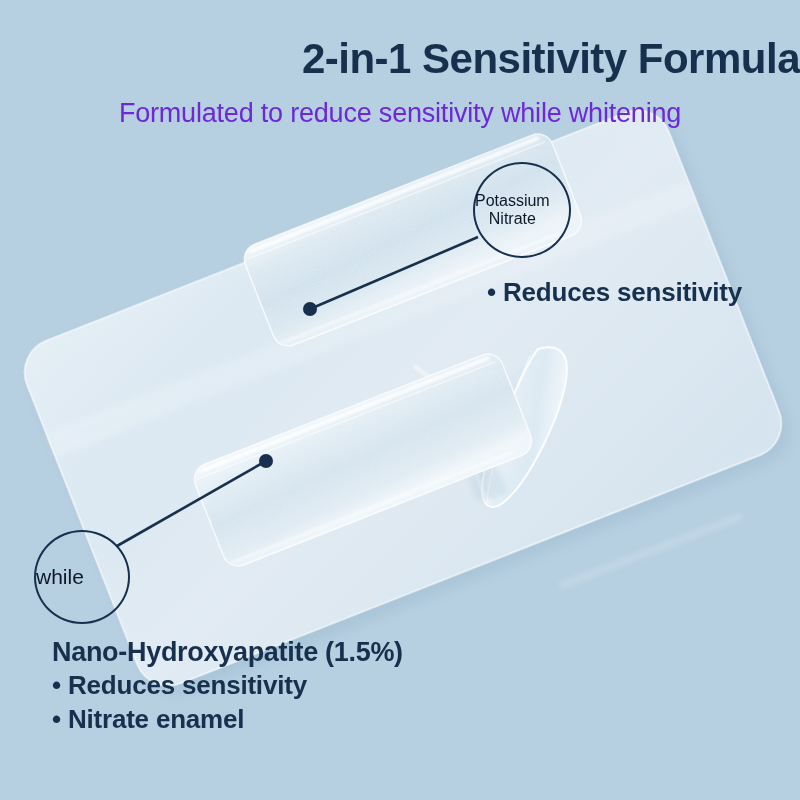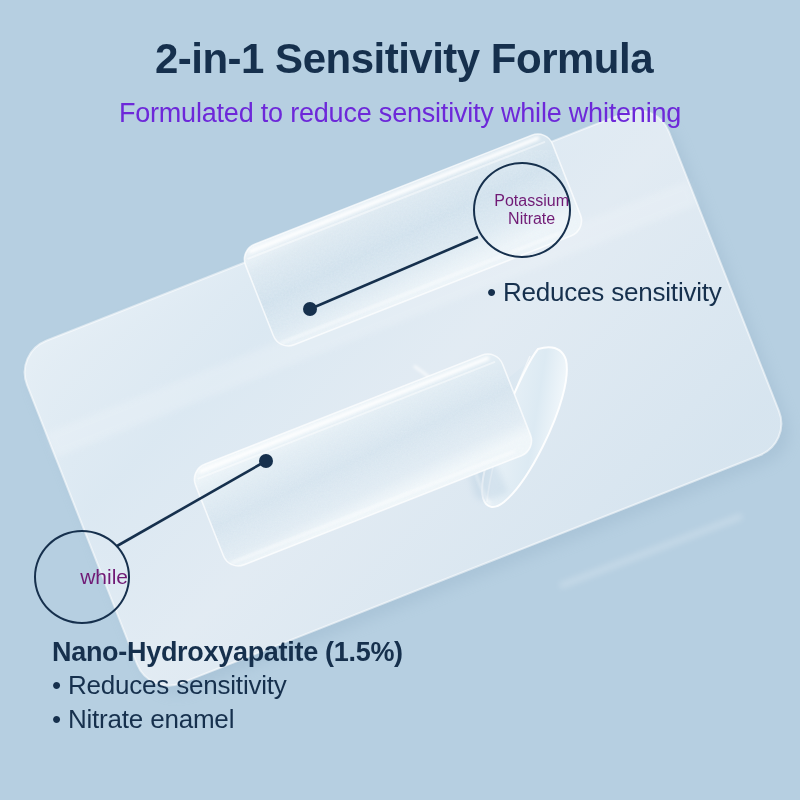--- a/index.html
+++ b/index.html
@@ -9,59 +9,59 @@
   }
   #stage{
     position:relative;width:800px;height:800px;
     background:#b6cfe1;
     overflow:hidden;
   }
 
   
   #title{
     position:absolute;left:0;top:38px;width:800px;
-    text-align:center;
+    text-align:right;
     font-size:42px;font-weight:bold;letter-spacing:-0.5px;
     color:#16304d;line-height:1.0;padding-left:8px;
   }
   #subtitle{
     position:absolute;left:0;top:100px;width:800px;
     text-align:center;
     font-size:27px;font-weight:400;letter-spacing:-0.2px;
     color:#6d28d9;line-height:1.0;
   }
 
   
   #art{position:absolute;left:0;top:0;width:800px;height:800px;}
 
   
   .callout-circle{
     position:absolute;border:2.5px solid #16304d;border-radius:50%;
-    display:flex;align-items:center;justify-content:flex-end;
-    text-align:center;color:#701a75;
+    display:flex;align-items:center;justify-content:flex-start;
+    text-align:center;color:#0f172a;
     line-height:1.12;
   }
   #circle-kno3{
     left:473px;top:162px;width:98px;height:96px;
     font-size:16px;font-weight:400;
   }
   #circle-nhap{
     left:34px;top:530px;width:96px;height:94px;
     font-size:21px;font-weight:400;
   }
 
   
   .block{position:absolute;color:#16304d;}
   .block .head{
     font-size:27px;font-weight:bold;letter-spacing:-0.3px;
     line-height:1.18;white-space:nowrap;
   }
   .block ul{list-style:none;}
   .block li{
-    font-size:26px;font-weight:400;letter-spacing:-0.2px;
+    font-size:26px;font-weight:700;letter-spacing:-0.2px;
     line-height:1.30;white-space:nowrap;
   }
   #block-kno3{left:479px;top:276px;}
   #block-kno3 ul{padding-left:8px;}
   #block-nhap{left:52px;top:637px;}
   #block-nhap ul{padding-left:0px;}
 </style>
 </head>
 <body>
 

